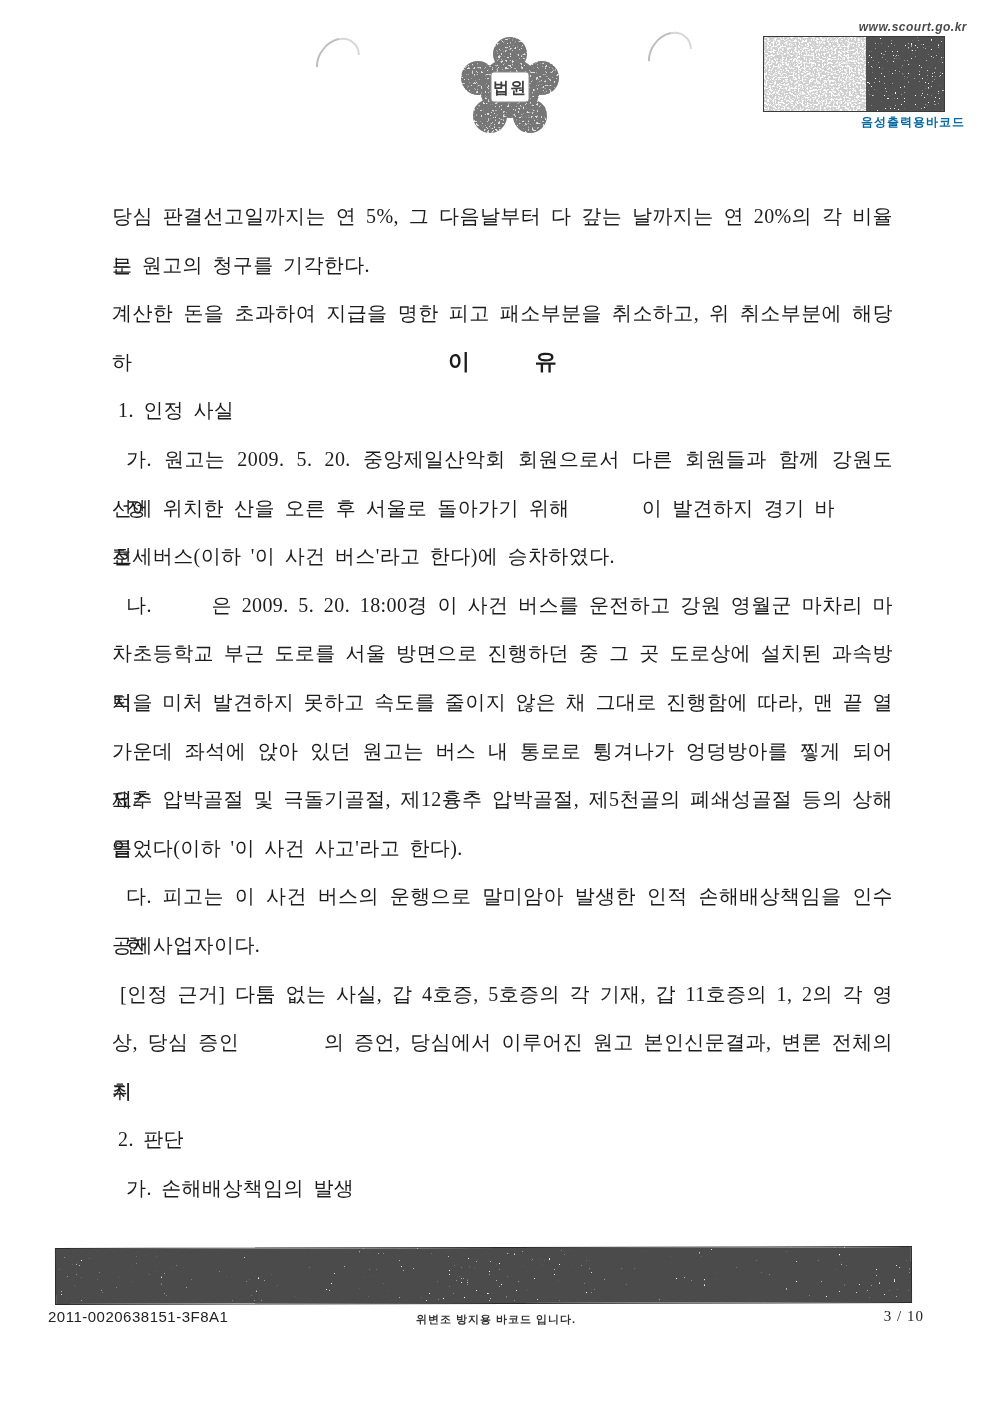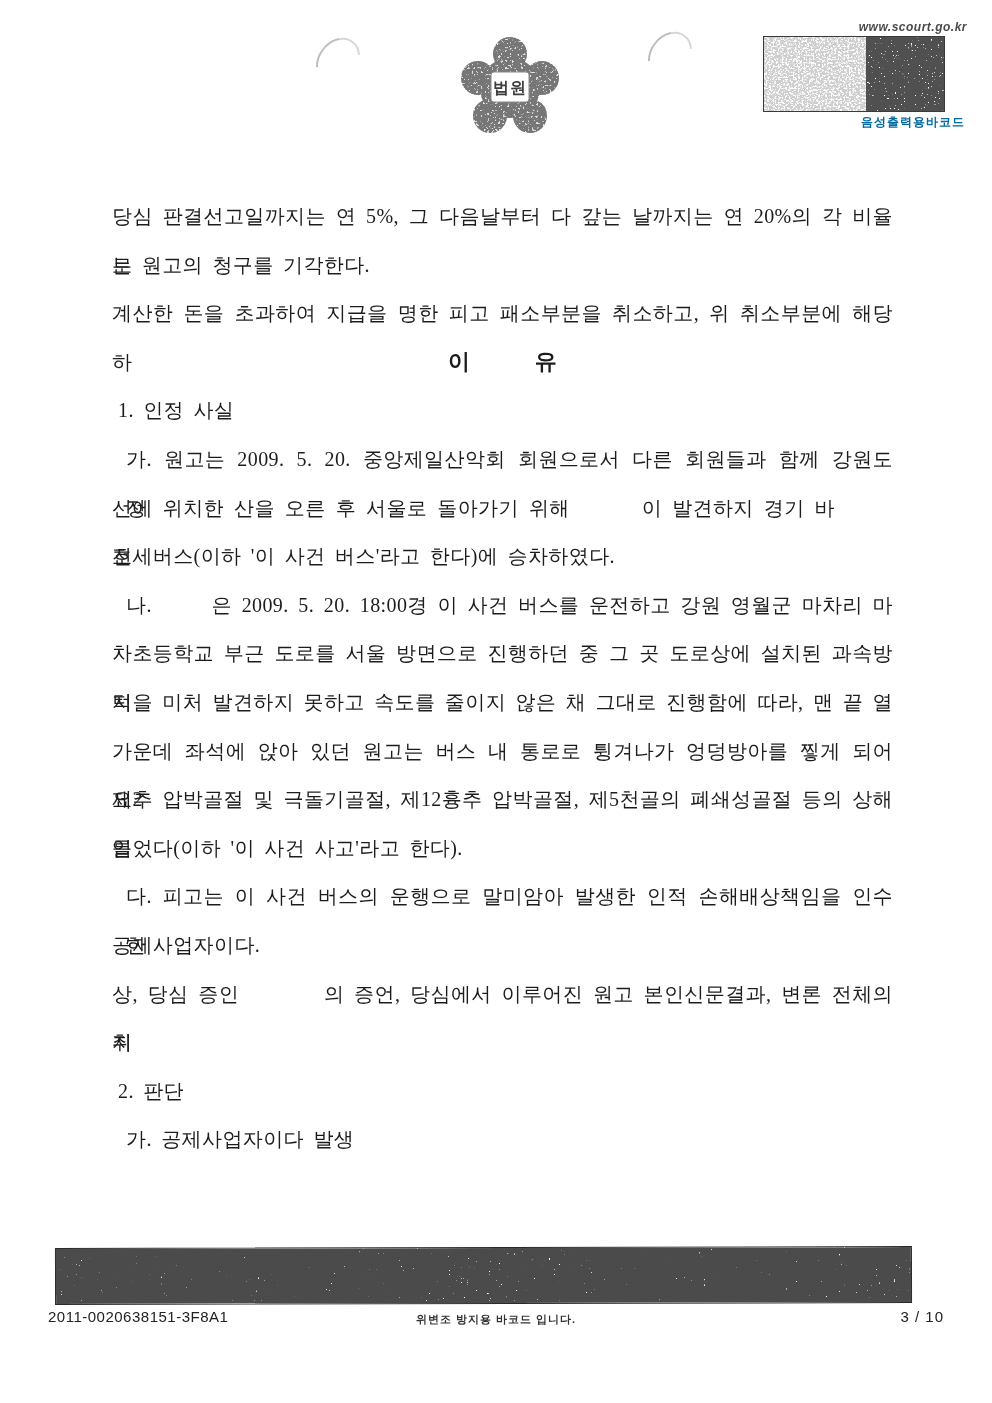--- a/index.html
+++ b/index.html
@@ -75,22 +75,22 @@
     position:absolute;left:48px;top:1308px;
     font-family:"Liberation Sans","DejaVu Sans",sans-serif;
     font-size:15px;letter-spacing:.5px;color:#222;
   }
   .barcode-notice{
     position:absolute;left:0;right:0;top:1312px;text-align:center;
     font-family:"Liberation Sans","DejaVu Sans",sans-serif;
     font-size:11px;font-weight:bold;color:#333;letter-spacing:1px;
   }
   .page-indicator{
-    position:absolute;right:48px;top:1308px;
-    font-family:Liberation Sans, sans-serif;
+    position:absolute;right:68px;top:1308px;
+    font-family:Liberation Serif, serif;
     font-size:15px;color:#222;letter-spacing:1px;
   }
   svg{display:block;}
 </style>
 </head>
 <body>
 
 <div class="page">
 
   <div class="scan-arc arc-1"></div>
@@ -152,24 +152,25 @@
       <div class="line justify"><span>선에 위치한 산을 오른 후 서울로 돌아가기 위해</span> <span class="redact-gap" style="width: 62px;"></span><span>이 발견하지 경기 바</span> <span class="redact-gap" style="width: 48px;"></span><span>호</span></div>
       <div class="line left"><span>전세버스(이하 '이 사건 버스'라고 한다)에 승차하였다.</span></div>
       <div class="line justify" style="padding-left: 14px;"><span>나.</span> <span class="redact-gap" style="width: 50px;"></span><span>은 2009. 5. 20. 18:00경 이 사건 버스를 운전하고 강원 영월군 마차리 마</span></div>
       <div class="line justify"><span>차초등학교 부근 도로를 서울 방면으로 진행하던 중 그 곳 도로상에 설치된 과속방지</span></div>
       <div class="line justify"><span>턱을 미처 발견하지 못하고 속도를 줄이지 않은 채 그대로 진행함에 따라, 맨 끝 열</span></div>
       <div class="line justify"><span>가운데 좌석에 앉아 있던 원고는 버스 내 통로로 튕겨나가 엉덩방아를 찧게 되어 제2</span></div>
       <div class="line justify"><span>요추 압박골절 및 극돌기골절, 제12흉추 압박골절, 제5천골의 폐쇄성골절 등의 상해를</span></div>
       <div class="line left"><span>입었다(이하 '이 사건 사고'라고 한다).</span></div>
       <div class="line justify" style="padding-left: 14px;"><span>다. 피고는 이 사건 버스의 운행으로 말미암아 발생한 인적 손해배상책임을 인수한</span></div>
       <div class="line left"><span>공제사업자이다.</span></div>
+      <div class="line justify" style="padding-left: 8px;"><span>[인정 근거] 다툼 없는 사실, 갑 4호증, 5호증의 각 기재, 갑 11호증의 1, 2의 각 영</span></div>
       <div class="line justify"><span>상, 당심 증인</span> <span class="redact-gap" style="width: 75px;"></span><span>의 증언, 당심에서 이루어진 원고 본인신문결과, 변론 전체의 취</span></div>
       <div class="line left"><span>지</span></div>
       <div class="line left" style="padding-left: 6px;"><span>2. 판단</span></div>
-      <div class="line left" style="padding-left: 14px;"><span>가. 공제사업자이다 발생</span></div>
+      <div class="line left" style="padding-left: 14px;"><span>가. 손해배상책임의 발생</span></div>
     </div>
 
   <div class="bottom-barcode">
     <svg width="855" height="55" viewBox="0 0 855 55">
       <defs>
         <filter id="stripNoise" x="0" y="0" width="100%" height="100%">
           <feTurbulence type="fractalNoise" baseFrequency="0.6" numOctaves="3" seed="41"></feTurbulence>
           <feColorMatrix type="matrix" values="0 0 0 0 0.07  0 0 0 0 0.07  0 0 0 0 0.07  8 8 8 0 -7.6"></feColorMatrix>
         </filter>
       </defs>

